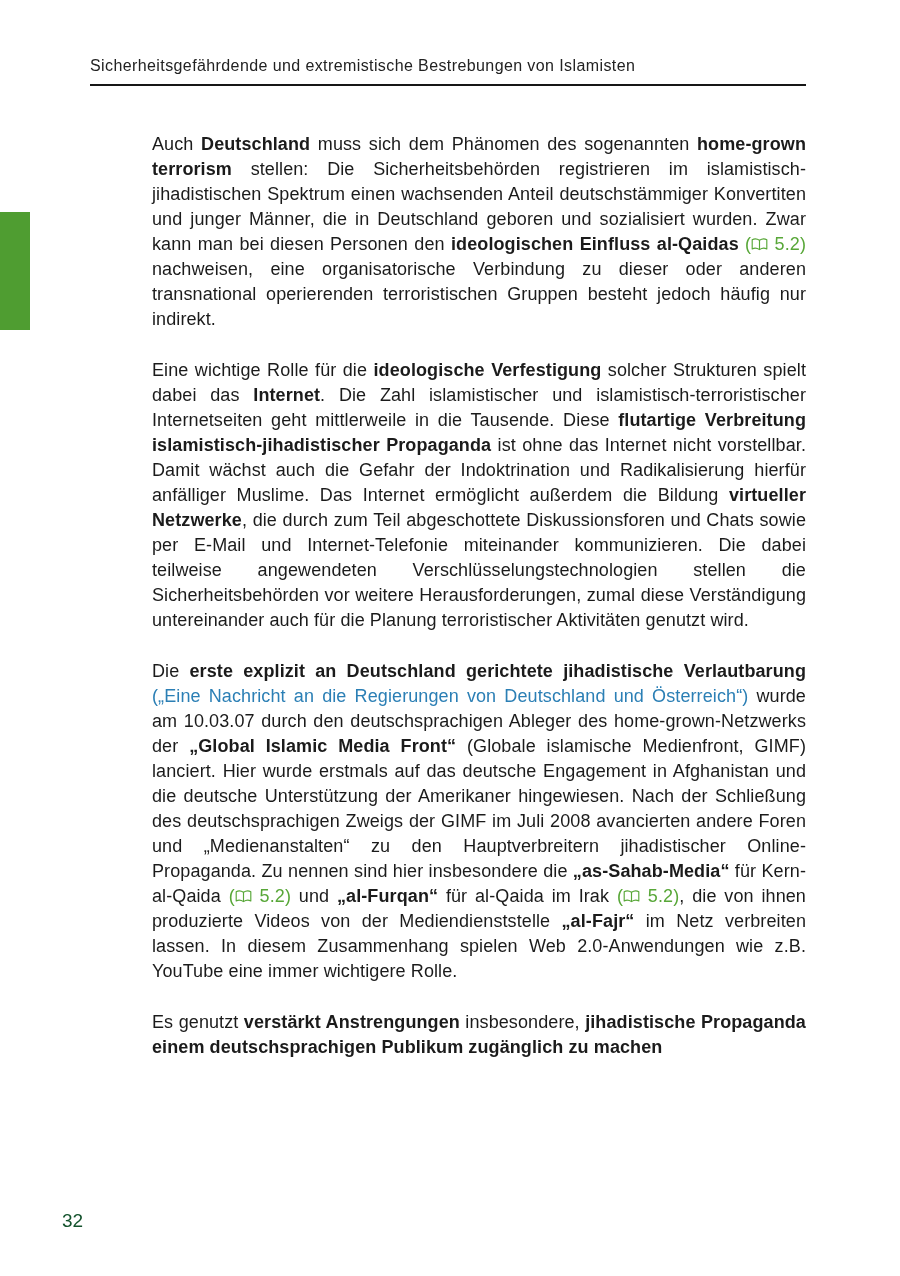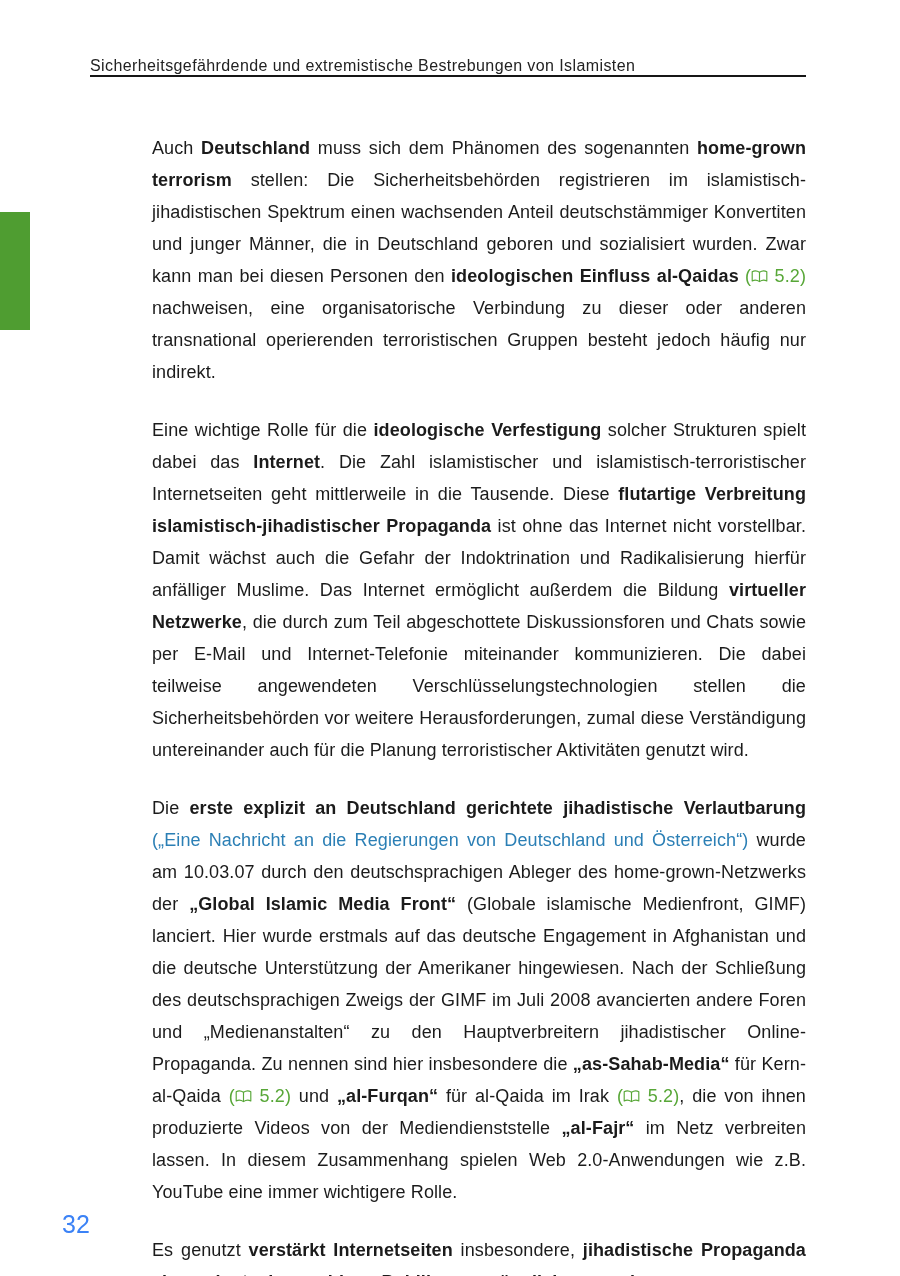--- a/index.html
+++ b/index.html
@@ -24,53 +24,54 @@
   .header {
     position: absolute;
     left: 90px;
     top: 57px;
     width: 716px;
   }
   .header-title {
     font-size: 16px;
     letter-spacing: 0.4px;
     color: #222222;
+    padding-bottom: 9px;
     white-space: nowrap;
   }
   .header-rule {
     border-top: 2px solid #161616;
     width: 100%;
     height: 0;
   }
   .content {
     position: absolute;
     left: 152px;
     top: 132px;
     width: 654px;
   }
   .para {
     font-size: 18px;
-    line-height: 32px;
+    line-height: 25px;
     text-align: justify;
     letter-spacing: 0.1px;
     margin-bottom: 26px;
     color: #1b1b1b;
   }
   .para:last-child { margin-bottom: 0; }
   .b { font-weight: bold; }
   .g { color: var(--ref-green, #58a738); }
   .l { color: var(--link-blue, #2b7fb5); }
   .ref { white-space: nowrap; }
   .ref svg { vertical-align: -1px; }
   .page-number {
     position: absolute;
     left: 62px;
     top: 1210px;
-    font-size: 25px;
-    color: #3b82f6;
+    font-size: 19px;
+    color: #14532d;
   }
 </style>
 </head>
 <body>
 
 <div class="page">
   <div class="green-tab"></div>
 
   <header class="header">
     <div class="header-title">Sicherheitsgefährdende und extremistische Bestrebungen von Islamisten</div>
@@ -80,17 +81,17 @@
   <main class="content">
       <p class="para"><span class="">Auch </span><span class="b">Deutschland</span><span class=""> muss sich dem Phänomen des sogenannten </span><span class="b">home-grown terrorism</span><span class=""> stellen: Die Sicherheitsbehörden registrieren im islamistisch-jihadistischen Spektrum einen wachsenden Anteil deutschstämmiger Konvertiten und junger Männer, die in Deutschland geboren und sozialisiert wurden. Zwar kann man bei diesen Personen den </span><span class="b">ideologischen Einfluss al-Qaidas</span><span class=""> </span><span class="g ref">(<svg width="17" height="13" viewBox="0 0 17 13" aria-hidden="true">
             <path d="M1.2 1.8 C3.2 0.5 6.2 0.7 8.5 2.3 C10.8 0.7 13.8 0.5 15.8 1.8 L15.8 11 C13.8 9.8 10.8 10 8.5 11.6 C6.2 10 3.2 9.8 1.2 11 Z M8.5 2.3 L8.5 11.6" fill="none" stroke="currentColor" stroke-width="1.15" stroke-linejoin="round"></path>
           </svg>&nbsp;5.2)</span><span class=""> nachweisen, eine organisatorische Verbindung zu dieser oder anderen transnational operierenden terroristischen Gruppen besteht jedoch häufig nur indirekt.</span></p>
       <p class="para"><span class="">Eine wichtige Rolle für die </span><span class="b">ideologische Verfestigung</span><span class=""> solcher Strukturen spielt dabei das </span><span class="b">Internet</span><span class="">. Die Zahl islamistischer und islamistisch-terroristischer Internetseiten geht mittlerweile in die Tausende. Diese </span><span class="b">flutartige Verbreitung islamistisch-jihadistischer Propaganda</span><span class=""> ist ohne das Internet nicht vorstellbar. Damit wächst auch die Gefahr der Indoktrination und Radikalisierung hierfür anfälliger Muslime. Das Internet ermöglicht außerdem die Bildung </span><span class="b">virtueller Netzwerke</span><span class="">, die durch zum Teil abgeschottete Diskussionsforen und Chats sowie per E-Mail und Internet-Telefonie miteinander kommunizieren. Die dabei teilweise angewendeten Verschlüsselungstechnologien stellen die Sicherheitsbehörden vor weitere Herausforderungen, zumal diese Verständigung untereinander auch für die Planung terroristischer Aktivitäten genutzt wird.</span></p>
       <p class="para"><span class="">Die </span><span class="b">erste explizit an Deutschland gerichtete jihadistische Verlautbarung</span><span class=""> </span><span class="l">(„Eine Nachricht an die Regierungen von Deutschland und Österreich“)</span><span class=""> wurde am 10.03.07 durch den deutschsprachigen Ableger des home-grown-Netzwerks der </span><span class="b">„Global Islamic Media Front“</span><span class=""> (Globale islamische Medienfront, GIMF) lanciert. Hier wurde erstmals auf das deutsche Engagement in Afghanistan und die deutsche Unterstützung der Amerikaner hingewiesen. Nach der Schließung des deutschsprachigen Zweigs der GIMF im Juli 2008 avancierten andere Foren und „Medienanstalten“ zu den Hauptverbreitern jihadistischer Online-Propaganda. Zu nennen sind hier insbesondere die </span><span class="b">„as-Sahab-Media“</span><span class=""> für Kern-al-Qaida </span><span class="g ref">(<svg width="17" height="13" viewBox="0 0 17 13" aria-hidden="true">
             <path d="M1.2 1.8 C3.2 0.5 6.2 0.7 8.5 2.3 C10.8 0.7 13.8 0.5 15.8 1.8 L15.8 11 C13.8 9.8 10.8 10 8.5 11.6 C6.2 10 3.2 9.8 1.2 11 Z M8.5 2.3 L8.5 11.6" fill="none" stroke="currentColor" stroke-width="1.15" stroke-linejoin="round"></path>
           </svg>&nbsp;5.2)</span><span class=""> und </span><span class="b">„al-Furqan“</span><span class=""> für al-Qaida im Irak </span><span class="g ref">(<svg width="17" height="13" viewBox="0 0 17 13" aria-hidden="true">
             <path d="M1.2 1.8 C3.2 0.5 6.2 0.7 8.5 2.3 C10.8 0.7 13.8 0.5 15.8 1.8 L15.8 11 C13.8 9.8 10.8 10 8.5 11.6 C6.2 10 3.2 9.8 1.2 11 Z M8.5 2.3 L8.5 11.6" fill="none" stroke="currentColor" stroke-width="1.15" stroke-linejoin="round"></path>
           </svg>&nbsp;5.2)</span><span class="">, die von ihnen produzierte Videos von der Mediendienststelle </span><span class="b">„al-Fajr“</span><span class=""> im Netz verbreiten lassen. In diesem Zusammenhang spielen Web 2.0-Anwendungen wie z.B. YouTube eine immer wichtigere Rolle.</span></p>
-      <p class="para"><span class="">Es genutzt </span><span class="b">verstärkt Internetseiten</span><span class=""> insbesondere, </span><span class="b">jihadistische Propaganda einem deutschsprachigen Publikum zugänglich zu machen</span></p>
+      <p class="para"><span class="">Es genutzt </span><span class="b">verstärkt Anstrengungen</span><span class=""> insbesondere, </span><span class="b">jihadistische Propaganda einem deutschsprachigen Publikum zugänglich zu machen</span></p>
     </main>
 
   <div class="page-number">32</div>
 </div>
 
 </body></html>

